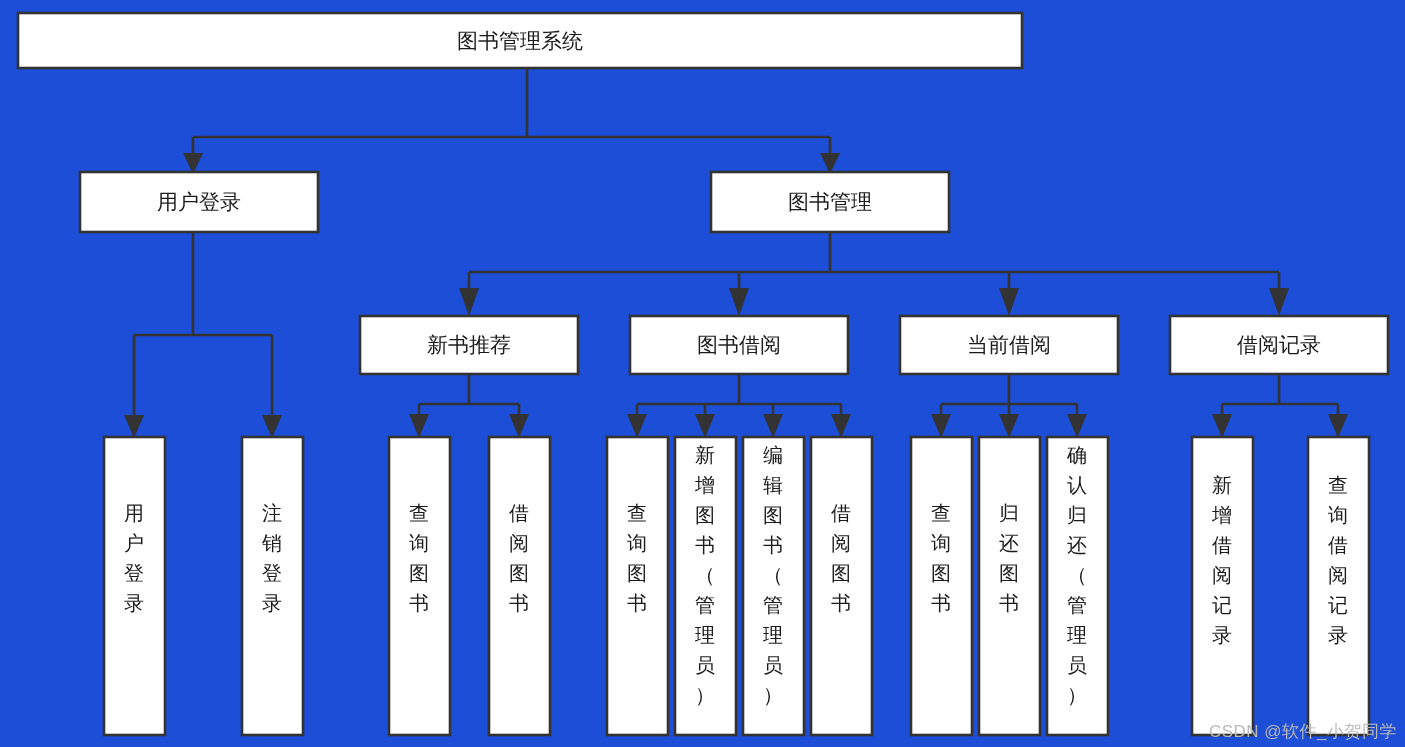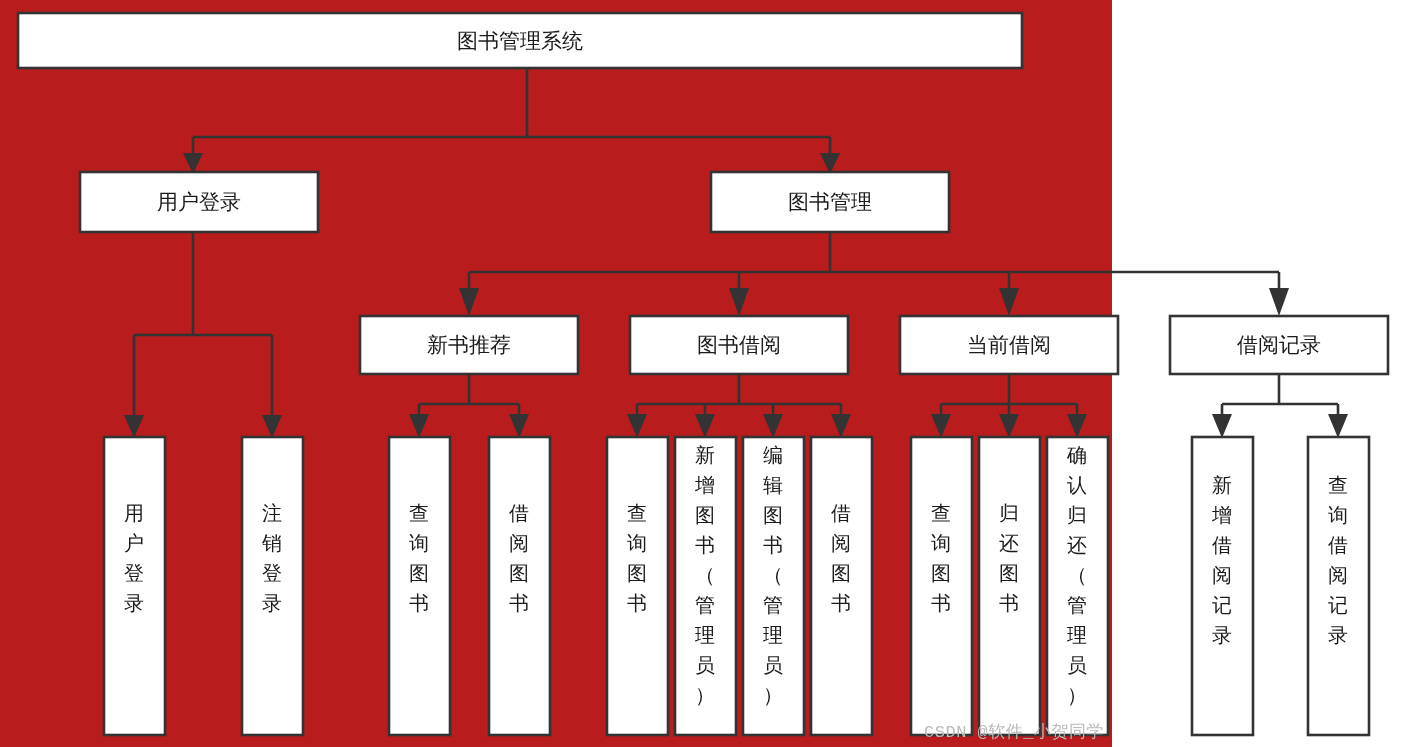--- a/index.html
+++ b/index.html
@@ -10,23 +10,23 @@
   }
   body {
     width: 1405px;
     height: 747px;
     font-family: "Liberation Sans", "DejaVu Sans", sans-serif;
     overflow: hidden;
     position: relative;
   }
   #diagram-root {
     position: relative;
-    width: 1112px;
+    width: 1405px;
     height: 747px;
-    background: #b91c1c;
+    background: #1d4ed8;
   }
   svg#tree-svg {
     position: absolute;
     left: 0;
     top: 0;
     width: 1405px;
     height: 747px;
     display: block;
   }
   .node-box {
@@ -54,21 +54,21 @@
   .node-label-v {
     font-family: "Liberation Sans", "DejaVu Sans", sans-serif;
     font-size: 20px;
     fill: #1b1b1b;
     text-anchor: middle;
   }
   .watermark-text {
     position: absolute;
     right: 8px;
     bottom: 4px;
-    font-family: Liberation Mono, monospace;
+    font-family: Liberation Sans, sans-serif;
     font-size: 17px;
     color: #b9b9b9;
     white-space: nowrap;
     letter-spacing: 0.5px;
     user-select: none;
   }
 </style>
 </head>
 <body>
 

